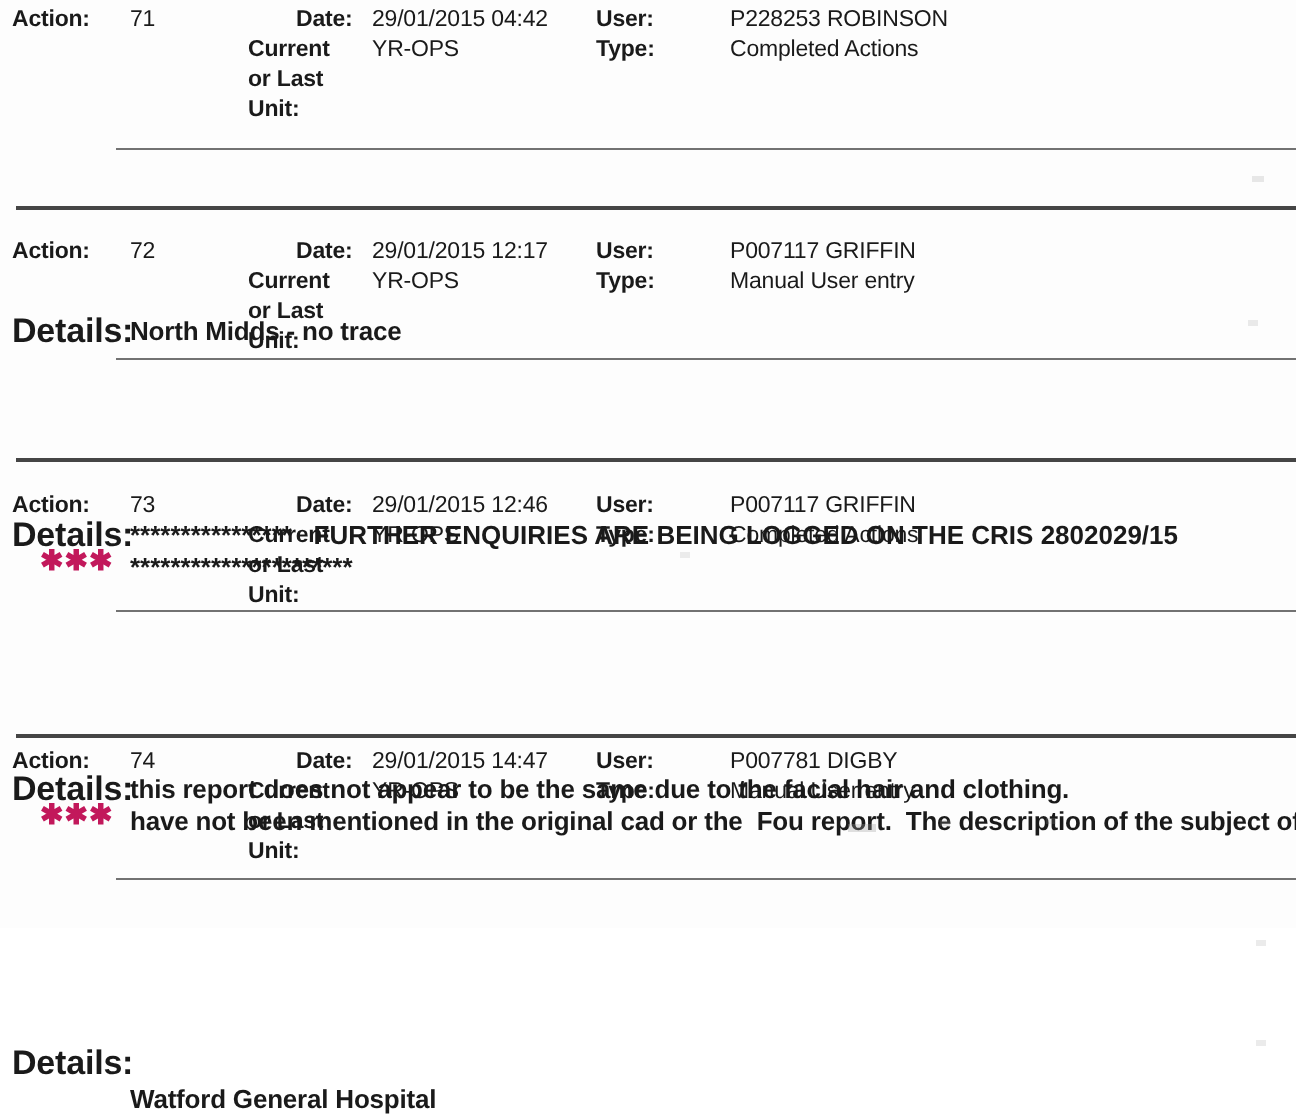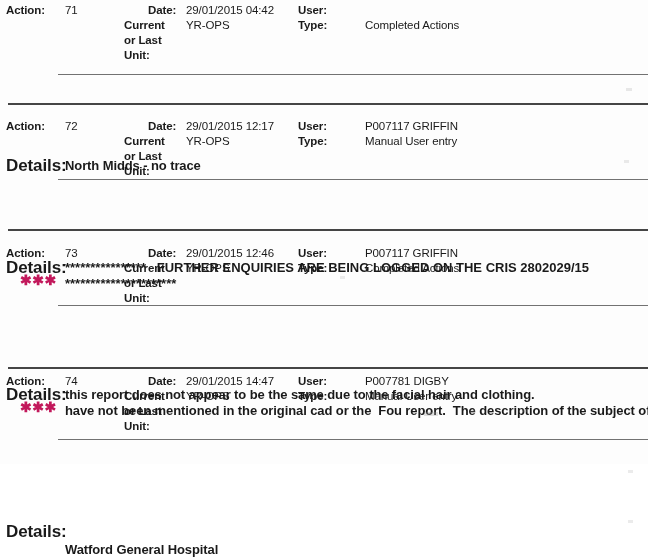--- a/index.html
+++ b/index.html
@@ -148,20 +148,21 @@
       <span class="cell lbl c-action-lbl">Action:</span>
       <span class="cell val c-action-val">71</span>
       <span class="cell lbl c-date-lbl">Date:</span>
       <span class="cell lbl c-unit-lbl">Current
 or Last
 Unit:</span>
       <span class="cell val c-date-val">29/01/2015 04:42</span>
       <span class="cell val c-unit-val">YR-OPS</span>
       <span class="cell lbl c-user-lbl">User:</span>
       <span class="cell lbl c-type-lbl">Type:</span>
+      <span class="cell val c-user-val">P228253 ROBINSON</span>
       <span class="cell val c-type-val">Completed Actions</span>
     </div>
     <div class="rule-thin" style="top:74px;"></div>
     <div class="details" style="top:0; height:30px;">
       <span class="details-lbl" style="top:84px;">Details:</span>
       <div class="details-body" style="top:84px;">
         <span class="ln">North Midds - no trace</span>
       </div>
     </div>
     <div class="rule-thick" style="top:103px;"></div>

